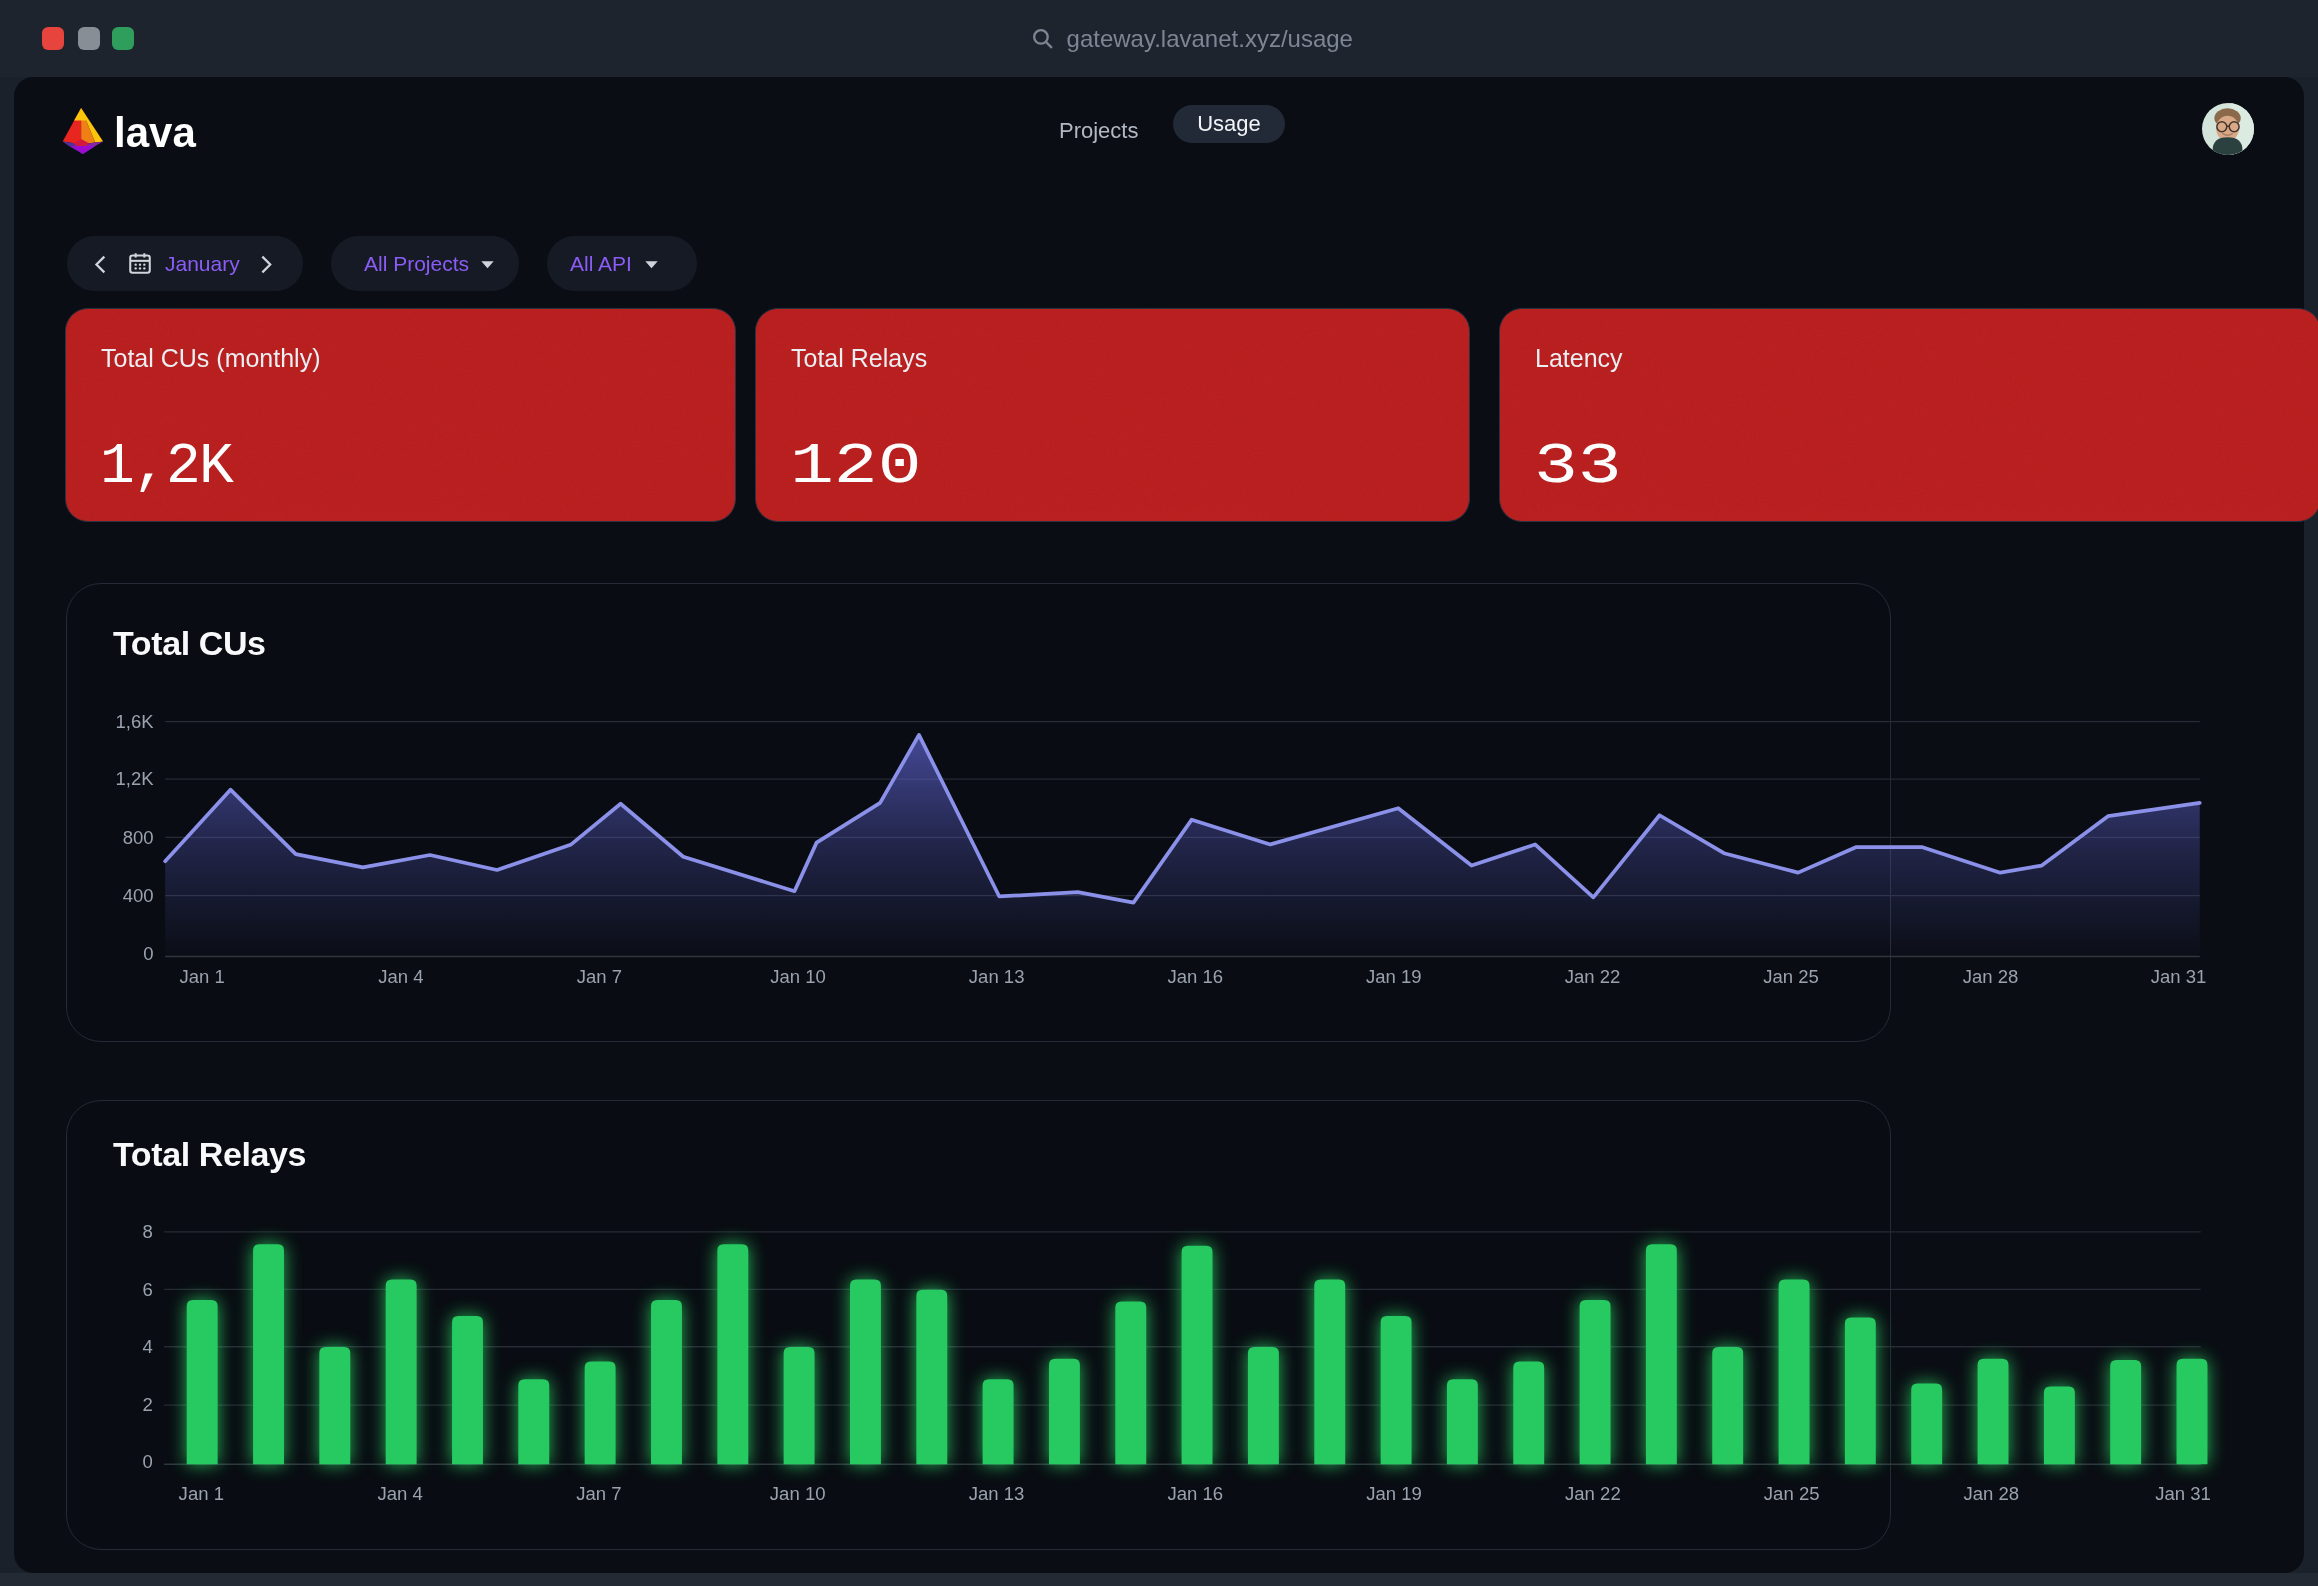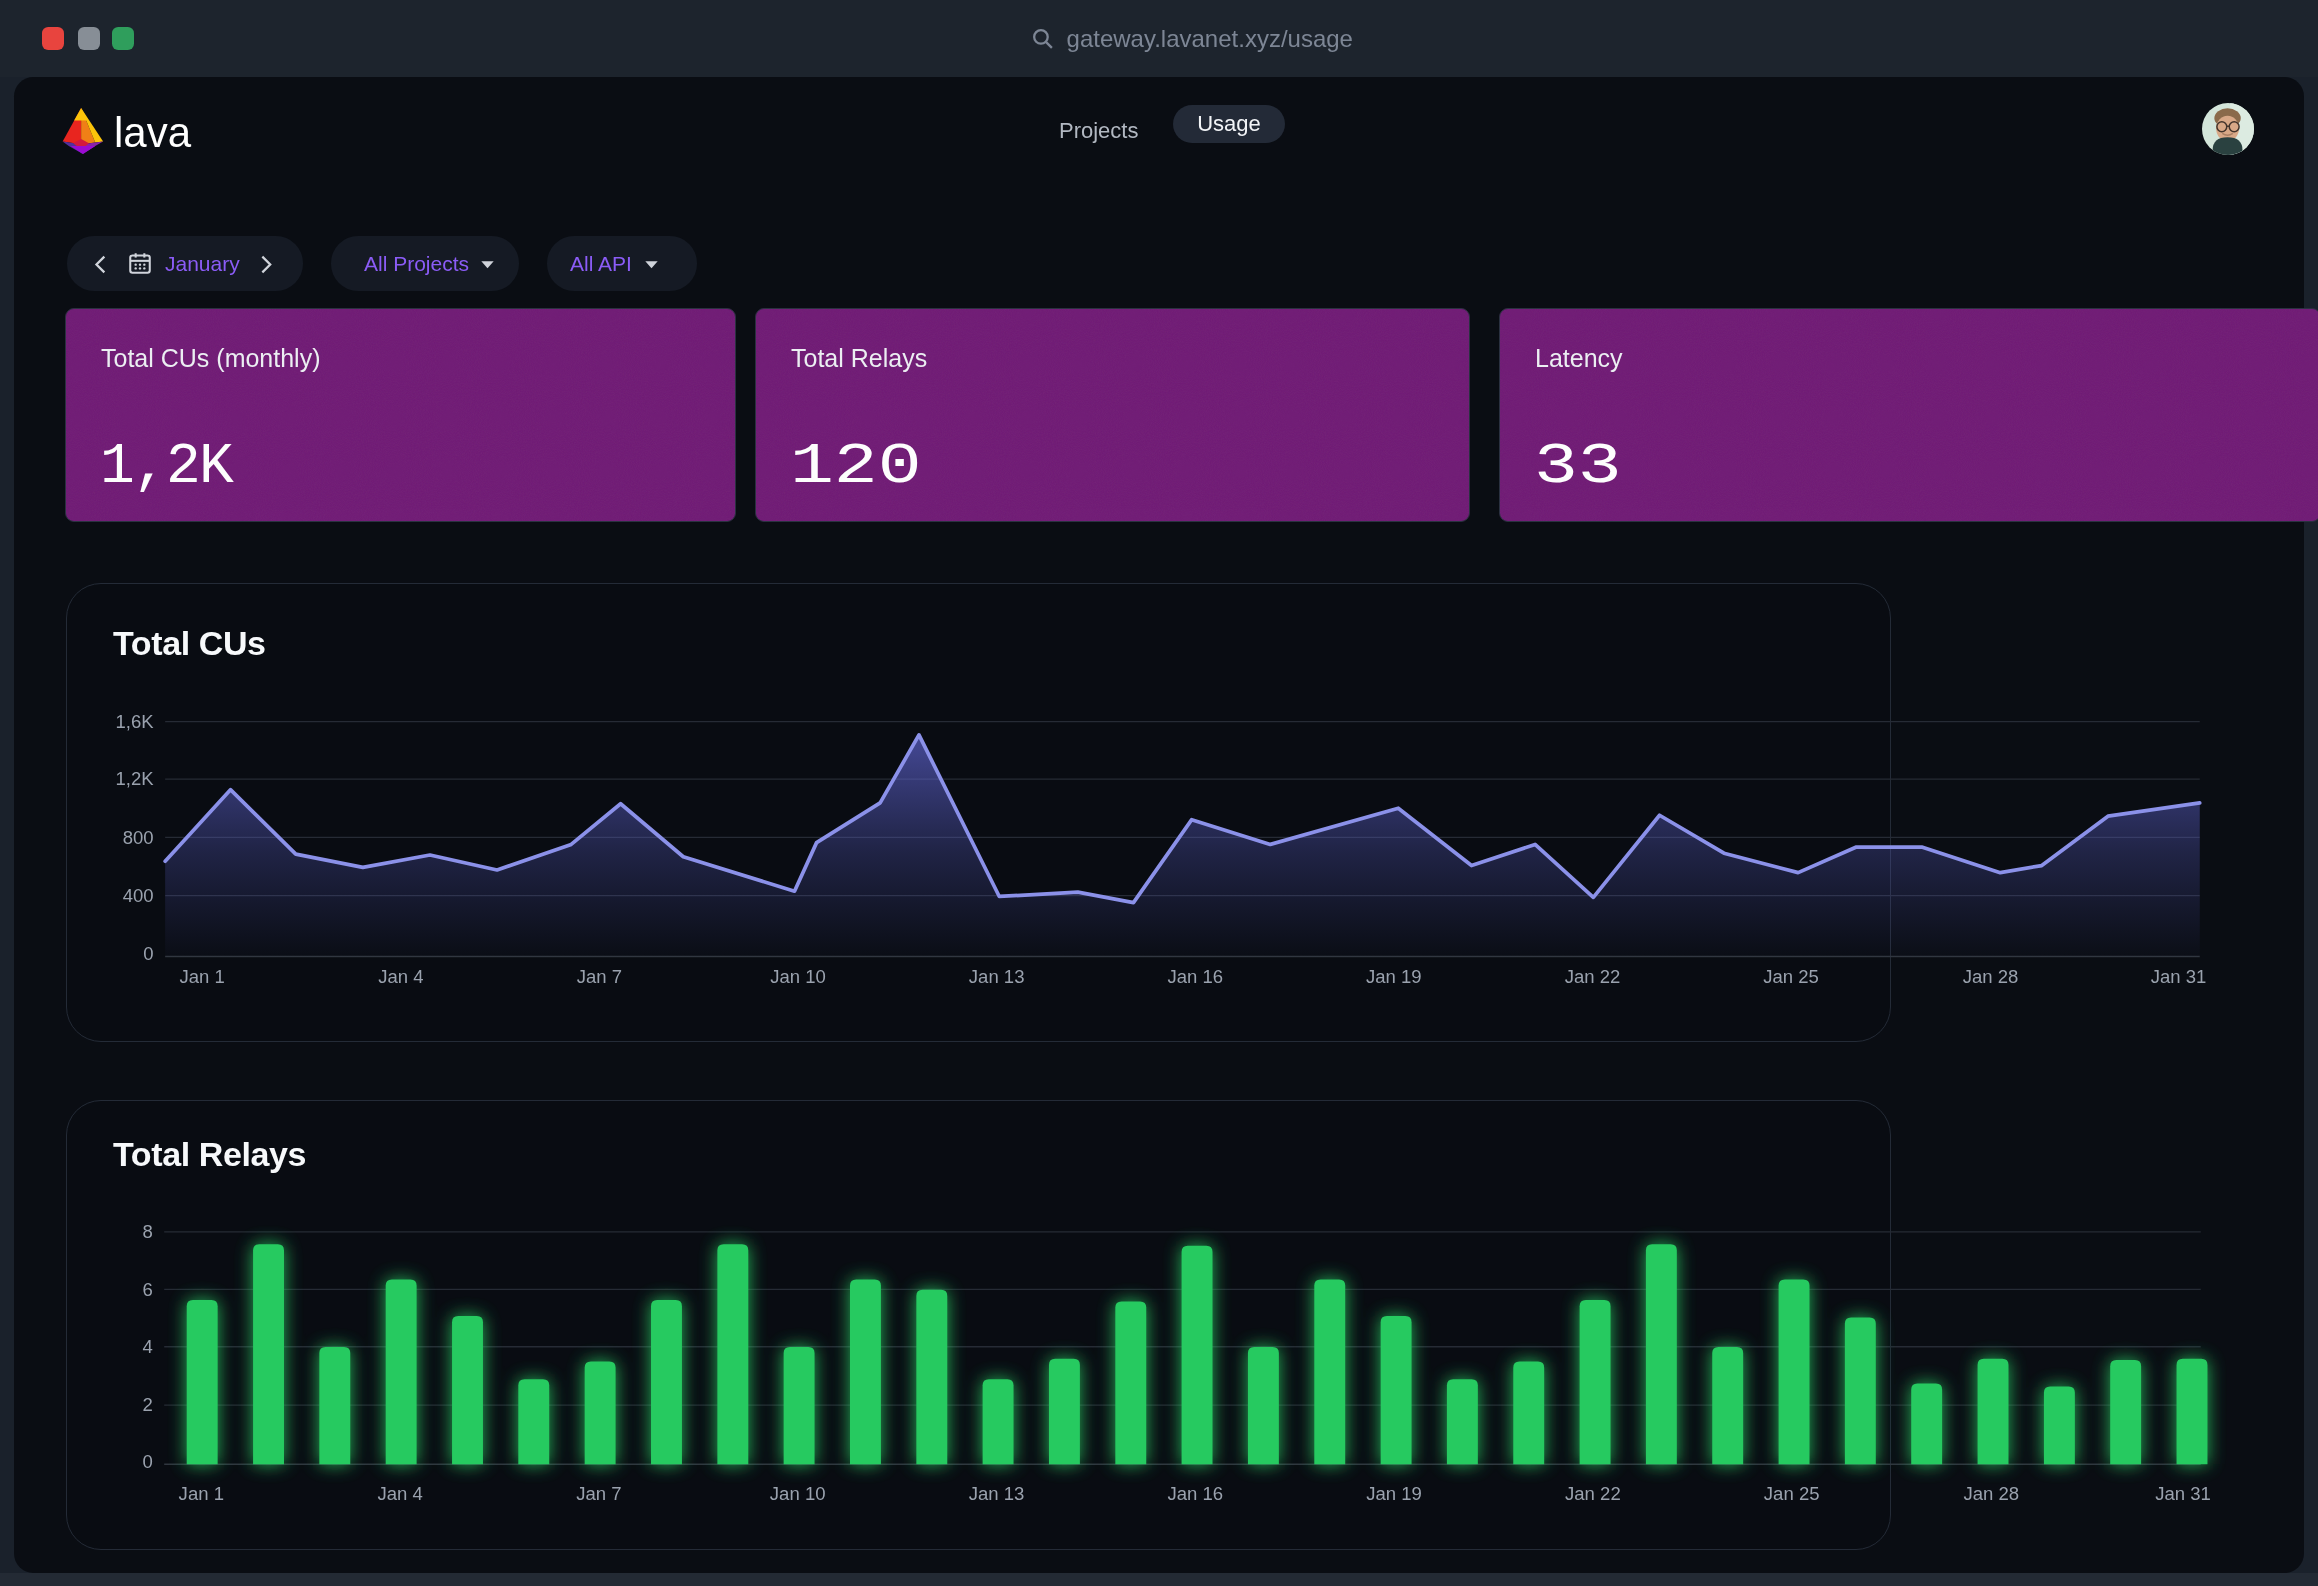--- a/index.html
+++ b/index.html
@@ -3,21 +3,21 @@
 <style>
 * { margin:0; padding:0; box-sizing:border-box; }
 html,body { width:2319px; height:1587px; background:#1a212b; font-family:"Liberation Sans",sans-serif; position:relative; overflow:hidden; }
 .abs { position:absolute; }
 .chrome { left:0; top:0; width:2319px; height:77px; background:#1d242d; }
 .tl { position:absolute; top:26.5px; width:22px; height:23px; border-radius:6.2px; }
 .urlwrap { position:absolute; left:0; top:0; width:2319px; height:77px; display:flex; align-items:center; justify-content:center; color:#7d8695; font-size:24px;margin-left:32px; }
 .win { left:14px; top:77px; width:2290px; height:1496px; background:#0a0d13; border-radius:19.4px; }
 .pill { position:absolute; background:#151a24; border-radius:27px; height:55px; top:236px; }
 .ptxt { color:#8b5cf6; font-size:21px; position:absolute; }
-.card { position:absolute; top:308px; height:214px; background:#701a75; border:1.3px solid #2a3140; border-radius:9px; overflow:hidden;text-decoration:underline; }
+.card { position:absolute; top:308px; height:214px; background:#b91c1c; border:1.3px solid #2a3140; border-radius:23px; overflow:hidden;text-decoration:underline; }
 .clabel { position:absolute; left:35px; top:35px; font-size:25px; color:#edf0f4; }
 .cnum { position:absolute; left:34px; top:129px; transform-origin:left center; font-family:"Liberation Mono",monospace; font-size:58px; color:#ffffff; line-height:58px; }
 .panel { position:absolute; left:66px; width:1825px; background:#090c12; border:1.3px solid #242b37; border-radius:35px; }
 .ptitle { position:absolute; left:46px; font-size:34px; font-weight:700; letter-spacing:-0.4px; color:#f7f9fb; }
 .noise { position:absolute; left:0; top:0; width:100%; height:100%; opacity:0.05; pointer-events:none; }
 </style></head>
 <body>
 <div class="abs chrome">
   <span class="tl" style="left:42px;background:#e8443e"></span>
   <span class="tl" style="left:78px;background:#878e96"></span>
@@ -36,21 +36,21 @@
 <svg class="abs" style="left:60px;top:107px" width="44" height="48" viewBox="0 0 50 54">
   <polygon points="24,1 3,39 24,42" fill="#e8251f"></polygon>
   <polygon points="24,1 24,42 40,40" fill="#f07f16"></polygon>
   <polygon points="24,1 40,40 49,39" fill="#fcc40a"></polygon>
   <polygon points="24,1 16,15 32,15" fill="#fcc40a"></polygon>
   <polygon points="3,39 24,42 26,53 10,44" fill="#52309c"></polygon>
   <polygon points="49,39 25,42 26,53 40,44" fill="#8824a8"></polygon>
   <polygon points="24,36 33,41 24,48 15,41" fill="#d31a3e"></polygon>
   <polygon points="12,44 40,44 26,53" fill="#9b0bd2"></polygon>
 </svg>
-<div class="abs" style="left:114px;top:109px;font-size:42px;font-weight:400;color:#ffffff">lava</div>
+<div class="abs" style="left:114px;top:109px;font-size:42px;font-weight:700;color:#ffffff">lava</div>
 
 <div class="abs" style="left:1059px;top:118px;color:#b2b8c2;font-size:22px">Projects</div>
 <div class="abs" style="left:1173px;top:105px;width:112px;height:38px;border-radius:27px;background:#232a37;display:flex;align-items:center;justify-content:center;color:#f2f4f7;font-size:22px">Usage</div>
 
 <svg class="abs" style="left:2202px;top:103px" width="52" height="52" viewBox="0 0 59 59">
   <defs>
       <clipPath id="av">
         <circle cx="29.5" cy="29.5" r="29.5"></circle>
       </clipPath>
     </defs>

